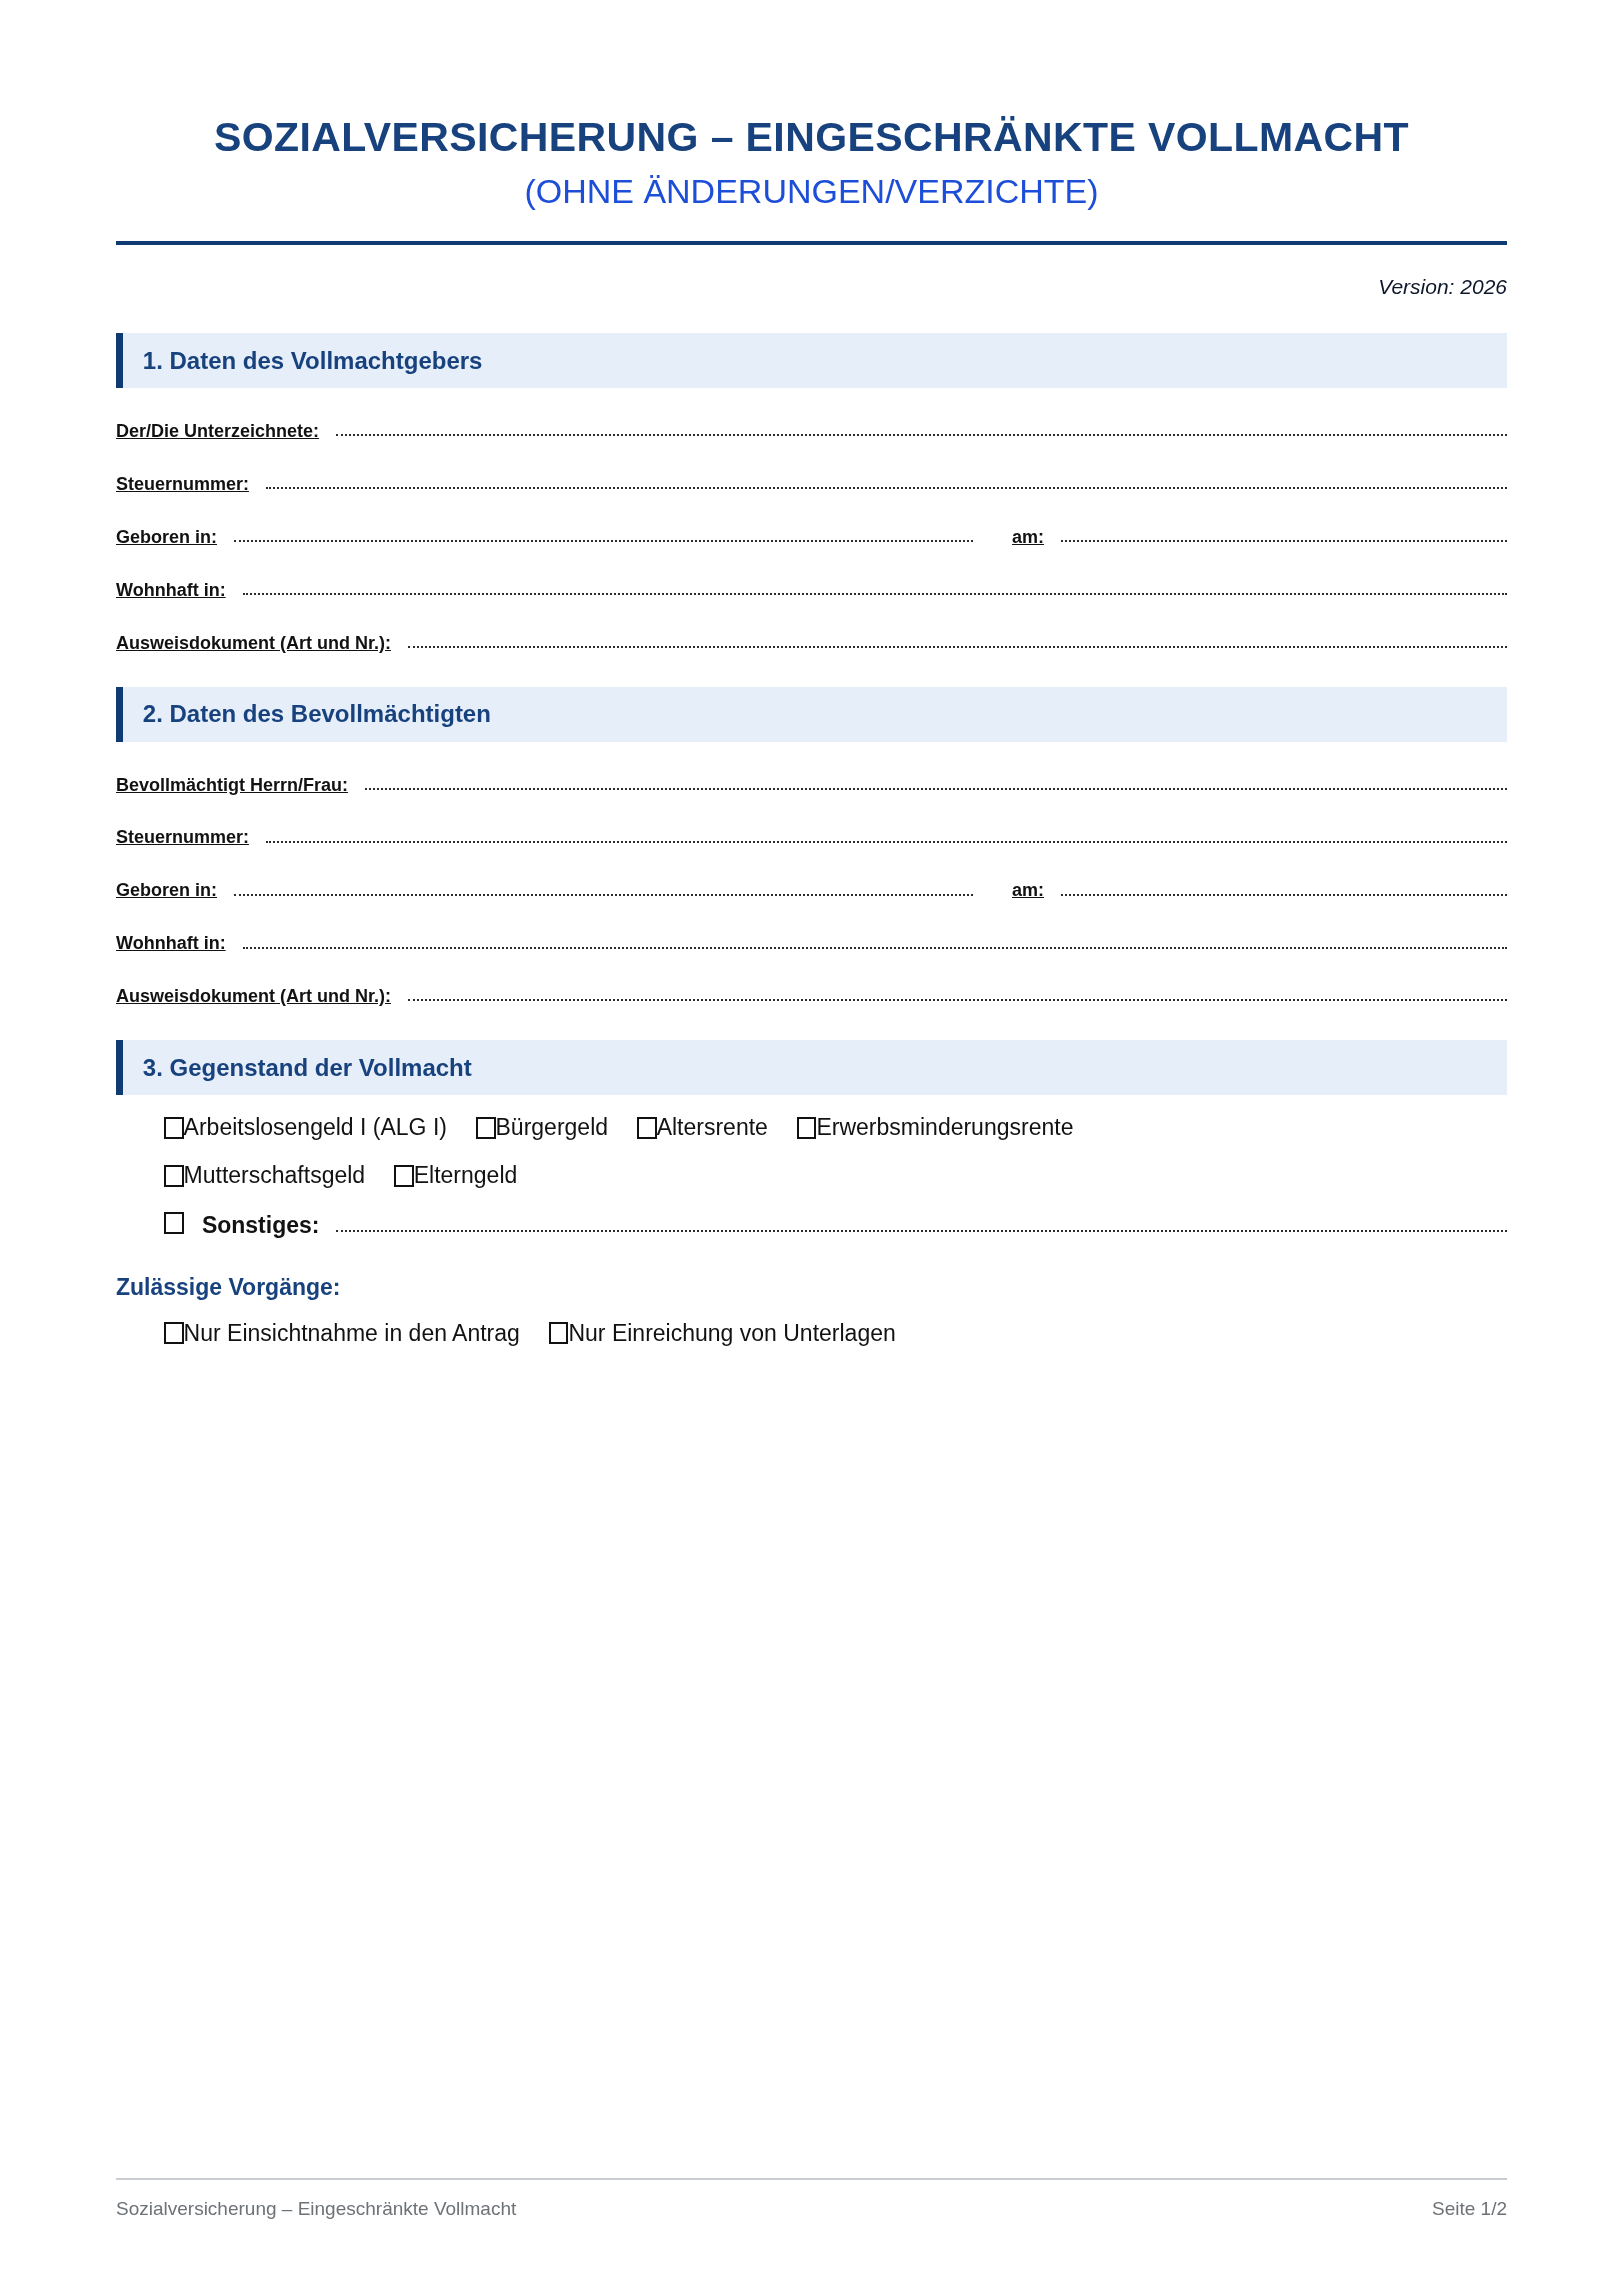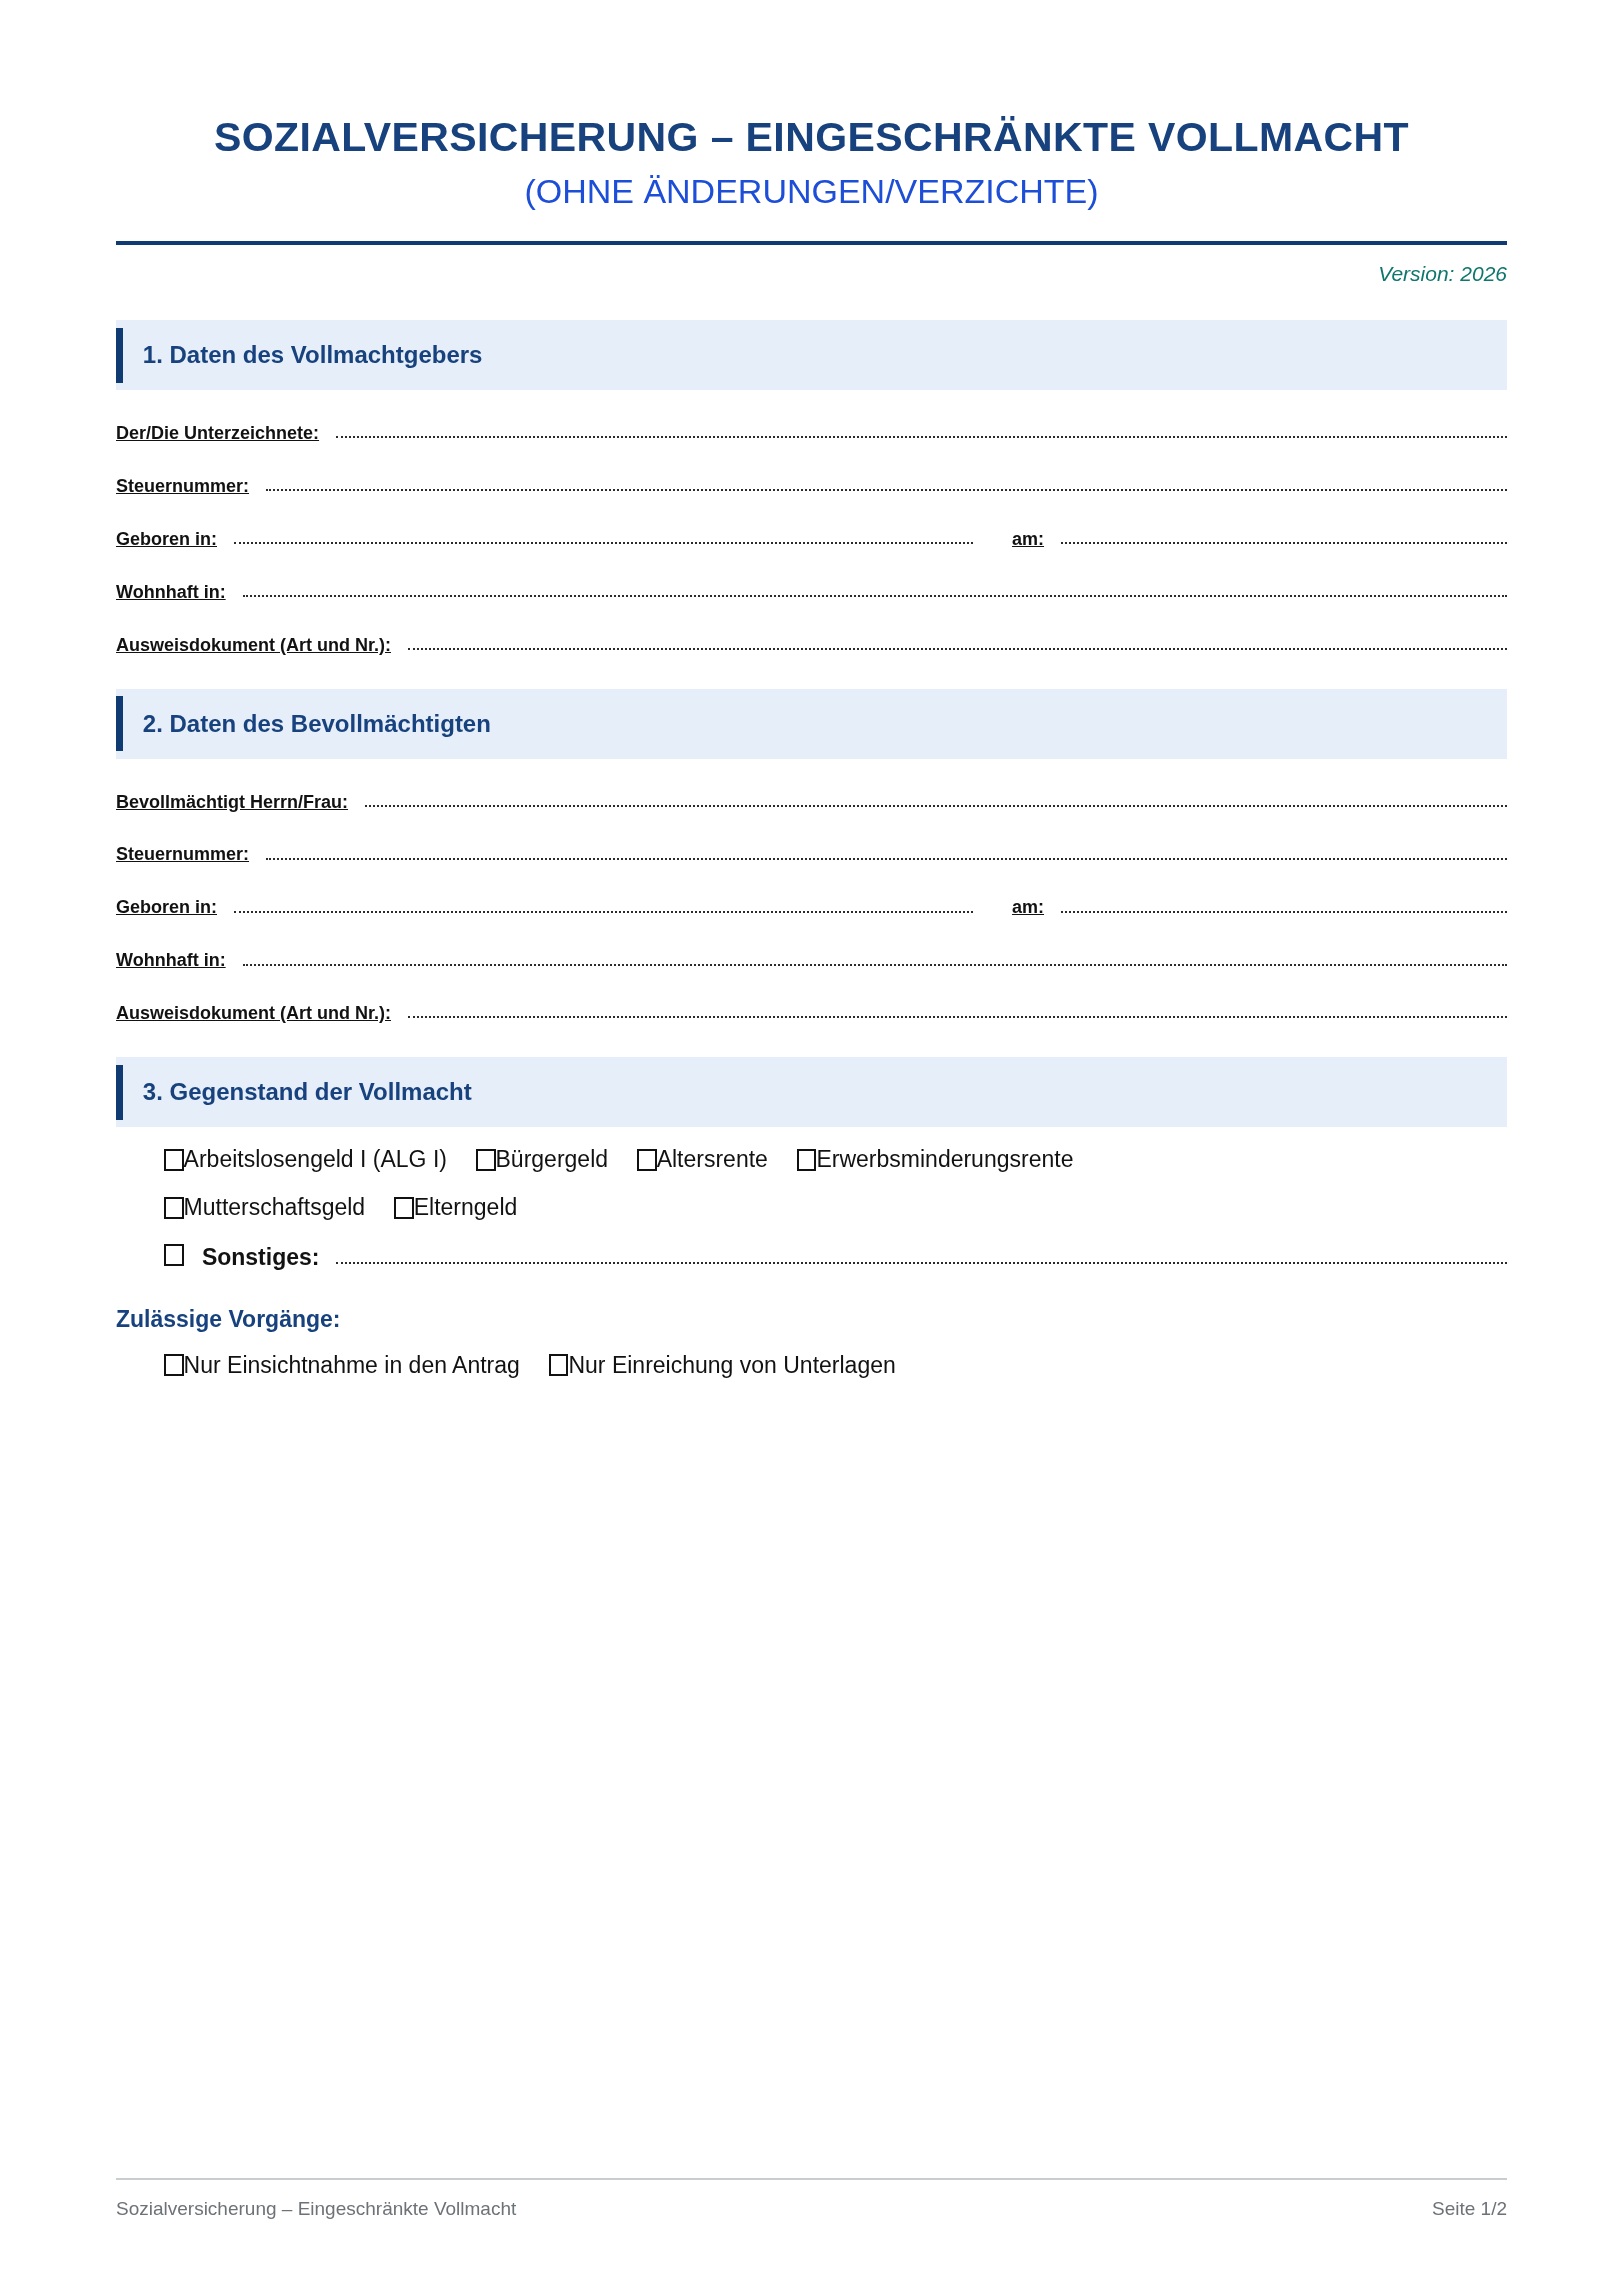--- a/index.html
+++ b/index.html
@@ -46,32 +46,32 @@
   }
 
   .title-rule {
     margin-top: 29px;
     height: 4.6px;
     background: #103a72;
     width: 100%;
   }
 
   .version-line {
-    margin-top: 17px;
+    margin-top: 30px;
     text-align: right;
     font-size: 21px;
     font-style: italic;
-    color: #0f766e;
+    color: #0f172a;
   }
 
   
   .section-header {
     margin-top: 34px;
     background: #e6eef9;
-    height: 70px;
+    height: 55px;
     display: flex;
     align-items: center;
     box-sizing: border-box;
   }
   .section-header .accent-bar {
     width: 7.2px;
     height: 55px;
     background: #103a72;
     flex: 0 0 auto;
   }

